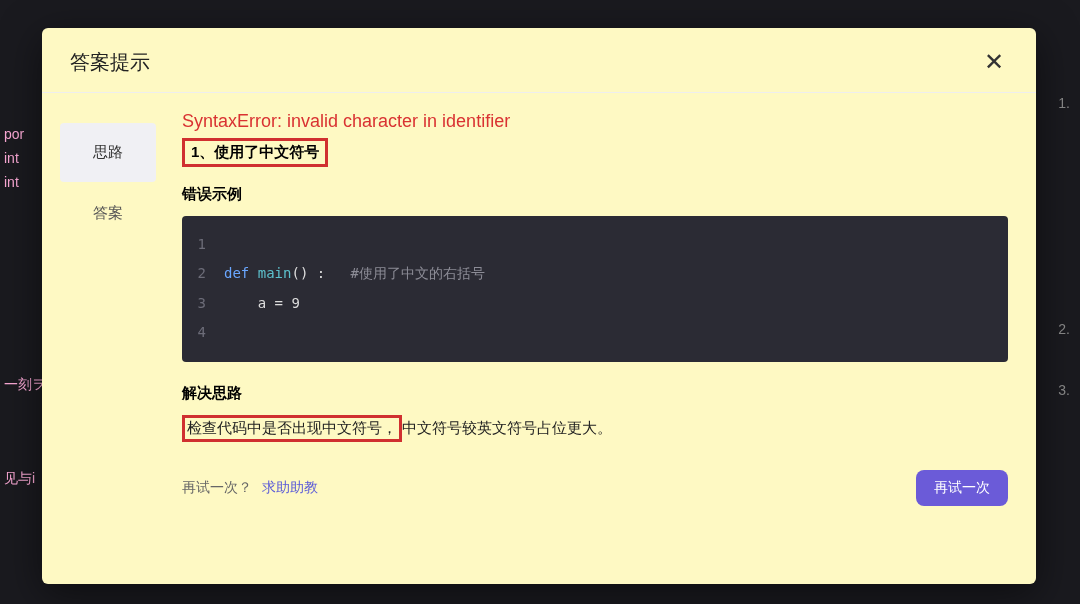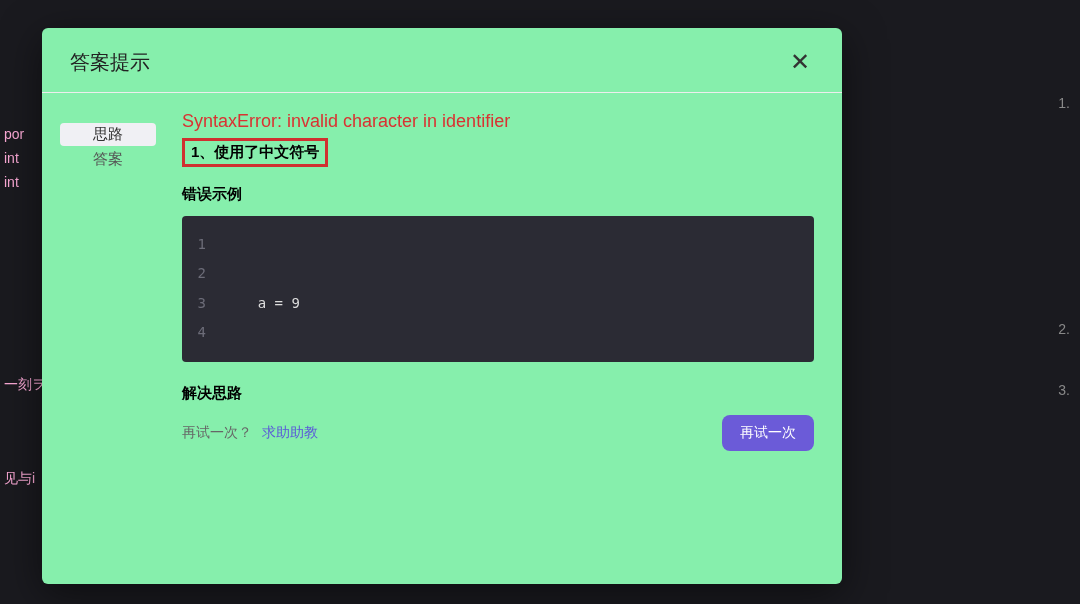--- a/index.html
+++ b/index.html
@@ -25,23 +25,23 @@
       right: 10px;
       top: 50px;
       color: #888;
       font-size: 14px;
     }
     .bg-right-hints div { margin: 45px 0; }
     .modal {
       position: absolute;
       left: 42px;
       top: 28px;
-      width: 800px;
+      width: 994px;
       height: 556px;
-      background: #86efac;
+      background: #fef9c3;
       border-radius: 6px;
       box-shadow: 0 10px 40px rgba(0,0,0,0.5);
       display: flex;
       flex-direction: column;
       overflow: hidden;
     }
     .modal-header {
       display: flex;
       align-items: center;
       justify-content: space-between;
@@ -64,21 +64,21 @@
     .modal-body {
       display: flex;
       flex: 1;
       overflow: hidden;
     }
     .tabs {
       width: 132px;
       padding: 28px 0;
     }
     .tab {
-      padding: 2px 0;
+      padding: 20px 0;
       text-align: center;
       font-size: 15px;
       color: #555;
       cursor: pointer;
       margin: 2px 18px;
     }
     .tab.active {
       background: #f0f0f4;
       border-radius: 4px;
       color: #333;
@@ -204,31 +204,35 @@
       <div class="error-title">SyntaxError: invalid character in identifier</div>
       <div class="section-h1">1、使用了中文符号</div>
       <div class="section-sub">错误示例</div>
       <div class="code-block">
         <div class="code-line">
           <span class="ln">1</span>
           <span class="cc"></span>
         </div>
         <div class="code-line">
           <span class="ln">2</span>
+          <span class="cc"><span class="kw">def</span><span class="fn"> main</span><span>() :   </span><span class="cmt">#使用了中文的右括号</span></span>
         </div>
         <div class="code-line">
           <span class="ln">3</span>
           <span class="cc">    a = 9</span>
         </div>
         <div class="code-line">
           <span class="ln">4</span>
           <span class="cc"></span>
         </div>
       </div>
       <div class="section-sub">解决思路</div>
+      <div class="solution-text">
+        <span class="hl">检查代码中是否出现中文符号，</span><span>中文符号较英文符号占位更大。</span>
+      </div>
       <div class="footer-row">
         <div class="q-text">
           <span>再试一次？</span>
           <span class="help-link">求助助教</span>
         </div>
         <button class="retry-btn">再试一次</button>
       </div>
     </div>
   </div>
 </div>

